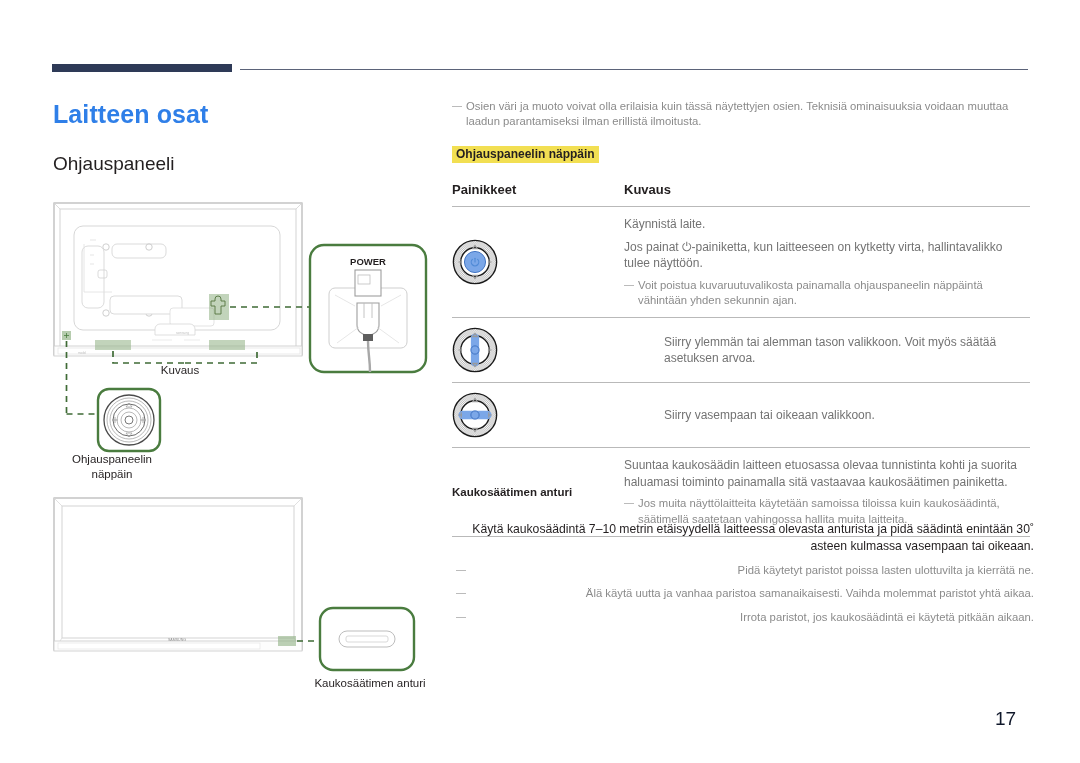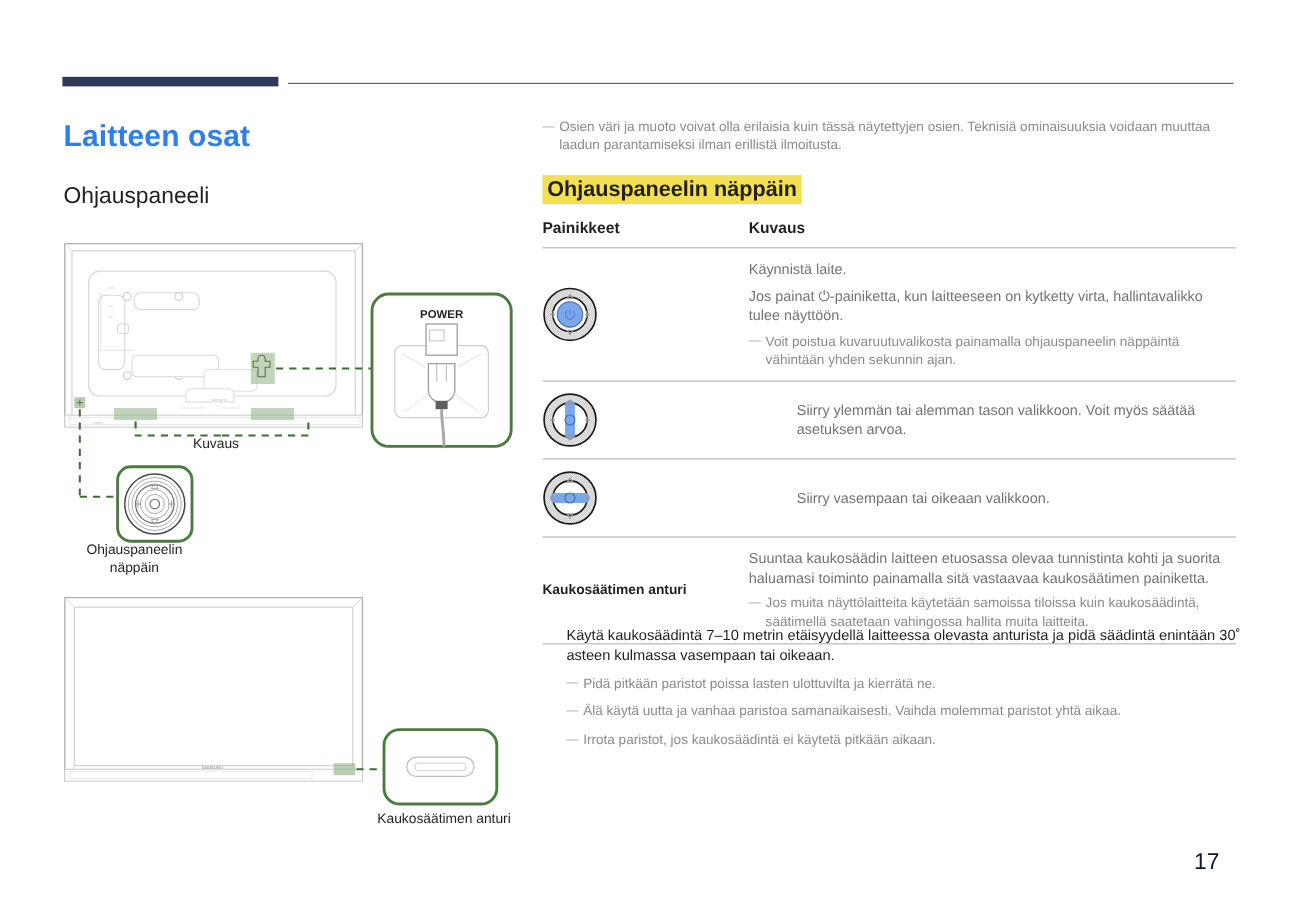--- a/index.html
+++ b/index.html
@@ -62,21 +62,21 @@
   .note-line::before {
     content: "\2014";
     position: absolute; left: 0; top: -1px;
     font-size: 10px; color: #a8a8a8;
   }
 
   .top-note { position: absolute; left: 452px; top: 99px; width: 578px; }
 
   .hl-heading {
     position: absolute; left: 452px; top: 146px;
-    font-size: 18px; font-weight: bold;
+    font-size: 12px; font-weight: bold;
     color: #231f20;
     background: #f2df52;
     padding: 1px 4px 2px 4px;
   }
 
   
   .tbl { position: absolute; left: 452px; top: 182px; width: 578px; }
   .tbl-head {
     display: flex;
     font-size: 13px; font-weight: bold; color: #231f20;
@@ -97,21 +97,21 @@
   .btn-caption { font-size: 11.5px; font-weight: bold; color: #231f20; }
 
   .desc-main {
     font-size: 12px; line-height: 16.5px;
     color: #737373; margin: 0 0 6px 0;
   }
   .desc-main:last-child { margin-bottom: 0; margin-left: 40px; }
   .desc-note { margin-top: 4px; }
 
   
-  .bottom-block { position: absolute; left: 472px; top: 521px; width: 578px; }
+  .bottom-block { position: absolute; left: 456px; top: 521px; width: 578px; text-align: right; }
   .bb-main {
     font-size: 12.2px; line-height: 16.5px; color: #231f20;
     margin-bottom: 9px;
   }
   .bb-note { margin-bottom: 8px; }
 
   .page-num {
     position: absolute; left: 995px; top: 708px;
     font-size: 19px; color: #0f172a;
   }
@@ -345,18 +345,18 @@
     </div>
     <div class="cell-desc">
       <p class="desc-main">Suuntaa kaukosäädin laitteen etuosassa olevaa tunnistinta kohti ja suorita haluamasi toiminto painamalla sitä vastaavaa kaukosäätimen painiketta.</p>
       <div class="note-line desc-note">Jos muita näyttölaitteita käytetään samoissa tiloissa kuin kaukosäädintä, säätimellä saatetaan vahingossa hallita muita laitteita.</div>
     </div>
   </div>
 </div>
 
 <div class="bottom-block">
   <div class="bb-main">Käytä kaukosäädintä 7–10 metrin etäisyydellä laitteessa olevasta anturista ja pidä säädintä enintään 30˚ asteen kulmassa vasempaan tai oikeaan.</div>
-  <div class="note-line bb-note">Pidä pitkään paristot poissa lasten ulottuvilta ja kierrätä ne.</div>
+  <div class="note-line bb-note">Pidä käytetyt paristot poissa lasten ulottuvilta ja kierrätä ne.</div>
   <div class="note-line bb-note">Älä käytä uutta ja vanhaa paristoa samanaikaisesti. Vaihda molemmat paristot yhtä aikaa.</div>
   <div class="note-line bb-note">Irrota paristot, jos kaukosäädintä ei käytetä pitkään aikaan.</div>
 </div>
 
 <div class="page-num">17</div>
 
 </body></html>

